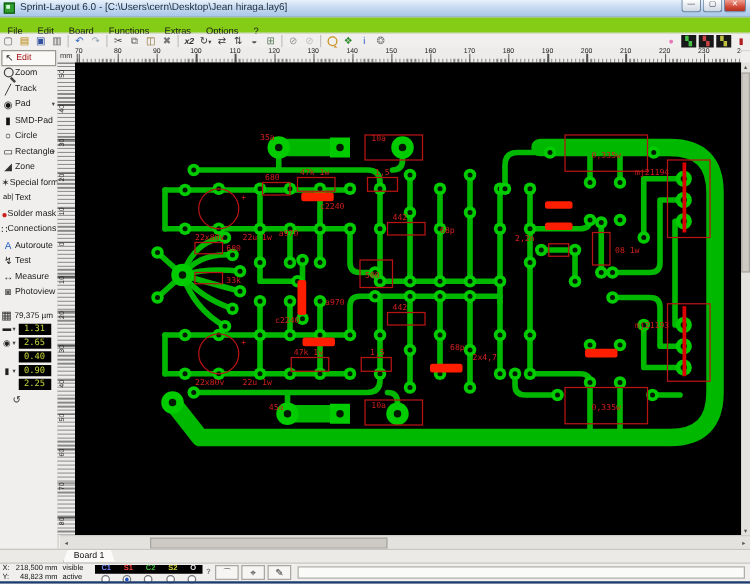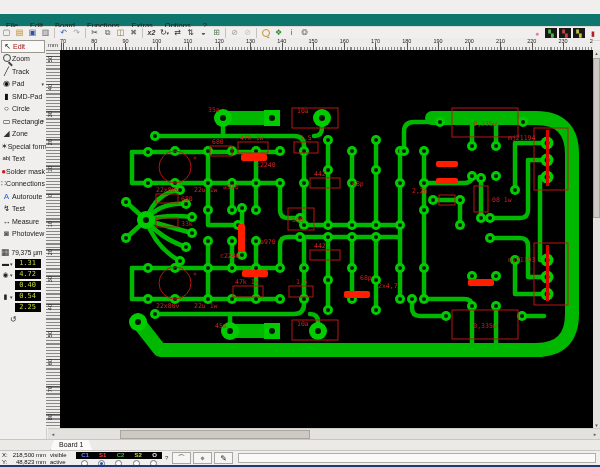--- a/index.html
+++ b/index.html
@@ -11,21 +11,21 @@
   .appicon{position:absolute;left:3px;top:2px;width:9px;height:9px;background:#2f9e2f;
     border:1px solid #145c14;box-sizing:border-box;}
   .appicon::after{content:"";position:absolute;left:1px;top:1px;width:3px;height:3px;background:#d7f7d7;}
   .wtitle{position:absolute;left:16px;top:1px;font-size:8px;color:#1c2a3a;white-space:nowrap;}
   .winbtns{position:absolute;right:3px;top:0;display:flex;}
   .wbtn{width:16px;height:10px;margin-left:1px;border:1px solid #6e86a0;border-top:none;
     border-radius:0 0 3px 3px;background:linear-gradient(#fdfdfd,#cfd9e4);
     font-size:6px;line-height:9px;text-align:center;color:#333;box-sizing:border-box;}
   .wbtn.close{background:linear-gradient(#f0a092,#d04a36 60%,#b03020);color:#fff;width:18px;}
   
-  .menubar{position:absolute;left:0;top:14px;width:600px;height:12px;background:#0f766e;
+  .menubar{position:absolute;left:0;top:14px;width:600px;height:12px;background:#84cc16;
     border-bottom:1px solid #dcdad6;}
   .mitem{display:inline-block;padding:1px 6px 0 6px;font-size:7.5px;color:#1a1a1a;}
   
   .toolbar{position:absolute;left:0;top:27px;width:600px;height:13px;background:#f0efed;
     border-bottom:1px solid #d8d6d2;}
   .tbgroup{display:inline-flex;vertical-align:top;}
   .tbtn{width:13px;height:12px;text-align:center;font-size:8px;line-height:12px;
     color:#555;position:relative;}
   .tbtn .x2{font-size:7px;font-style:italic;font-weight:bold;color:#333;}
   .tsep{display:inline-block;width:1px;height:10px;background:#c4c2be;margin:1px 2px;vertical-align:top;}
@@ -103,20 +103,29 @@
     font-size:8px;line-height:11px;text-align:center;color:#333;box-sizing:border-box;}
   .sfield{position:absolute;left:238px;top:2px;width:358px;height:10px;background:#fafaf8;
     border:1px solid #b0aea8;box-sizing:border-box;}
   .bottomedge{position:absolute;left:0;top:465px;width:600px;height:2px;background:#1f3c6e;}
 </style>
 </head>
 <body>
 
 <div id="win">
 
+  <div class="titlebar">
+    <span class="appicon"></span>
+    <span class="wtitle">Sprint-Layout 6.0 - [C:\Users\cern\Desktop\Jean hiraga.lay6]</span>
+    <span class="winbtns">
+      <span class="wbtn">—</span>
+      <span class="wbtn">▢</span>
+      <span class="wbtn close">✕</span>
+    </span>
+  </div>
 
   <div class="menubar" id="menubar"><span class="mitem">File</span><span class="mitem">Edit</span><span class="mitem">Board</span><span class="mitem">Functions</span><span class="mitem">Extras</span><span class="mitem">Options</span><span class="mitem">?</span></div>
   <div class="toolbar" id="toolbar"><span class="tbgroup">
         <span class="tbtn" style="color: rgb(90, 90, 90);">▢</span>
         <span class="tbtn" style="color: rgb(184, 134, 11);">▤</span>
         <span class="tbtn" style="color: rgb(51, 81, 158);">▣</span>
         <span class="tbtn" style="color: rgb(102, 102, 102);">▥</span>
       </span><span class="tsep"></span><span class="tbgroup">
         <span class="tbtn" style="color: rgb(53, 101, 192);">↶</span>
         <span class="tbtn" style="color: rgb(154, 167, 184);">↷</span>
@@ -219,31 +228,31 @@
         <span class="gv">79,375 µm</span>
       </div>
       <div class="lcdrow">
         <span class="li">▬</span>
         <span class="dd2">▾</span>
         <span class="lcd">1.31</span>
       </div>
       <div class="lcdrow">
         <span class="li">◉</span>
         <span class="dd2">▾</span>
-        <span class="lcd">4.72</span>
+        <span class="lcd">2.65</span>
       </div>
       <div class="lcdrow">
         <span class="li"></span>
         <span class="dd2"></span>
         <span class="lcd">0.40</span>
       </div>
       <div class="lcdrow">
         <span class="li">▮</span>
         <span class="dd2">▾</span>
-        <span class="lcd">0.54</span>
+        <span class="lcd">0.90</span>
       </div>
       <div class="lcdrow">
         <span class="li"></span>
         <span class="dd2"></span>
         <span class="lcd">2.25</span>
       </div>
       <div class="rotrow">↺</div>
     </div>
 
   <div class="cornermm">mm</div>

